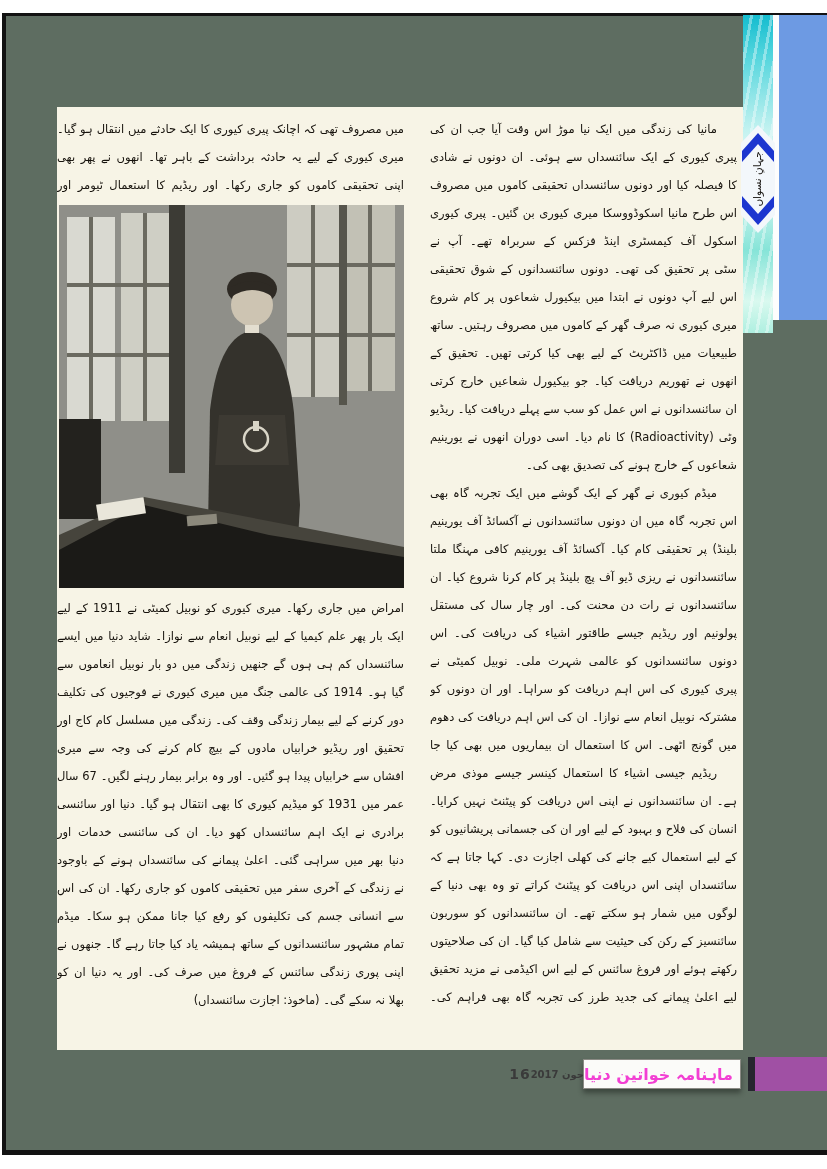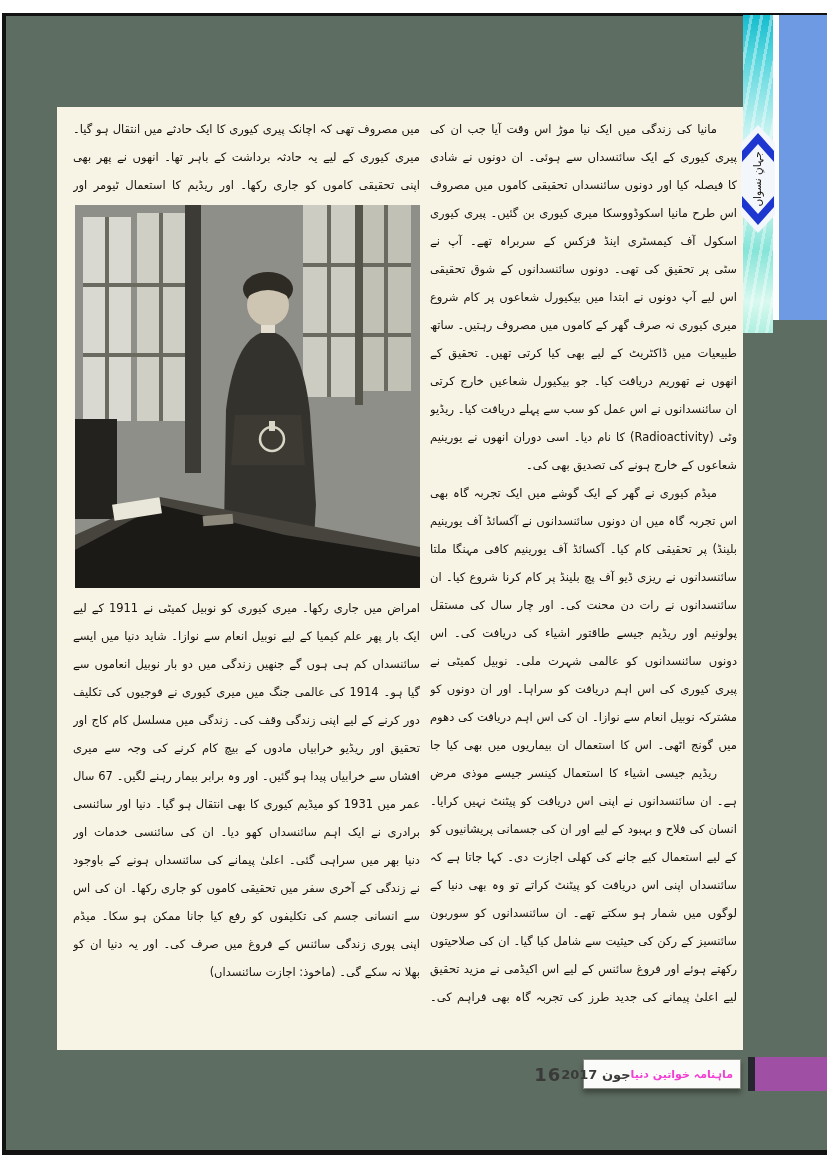--- a/index.html
+++ b/index.html
@@ -6,41 +6,41 @@
   .canvas{position:relative;width:827px;height:1169px;background:#ffffff;overflow:hidden;
           font-family:"DejaVu Sans",sans-serif;}
   
   .frame{position:absolute;left:2px;top:13px;width:825px;height:1142px;background:#5e6d61;
          border-left:4px solid #121212;border-top:3px solid #121212;border-bottom:5px solid #121212;
          box-sizing:border-box;}
   
   .page{position:absolute;left:57px;top:107px;width:686px;height:943px;background:#f7f4e6;}
   .col{position:absolute;top:8px;direction:rtl;}
   .col-right{right:6px;width:307px;}
-  .col-left{left:16px;width:347px;}
+  .col-left{left:0;width:347px;}
   .line{height:28px;line-height:28px;font-size:11.5px;color:#17130d;
         text-align:justify;text-align-last:justify;overflow:hidden;white-space:normal;}
   .line.indent{padding-right:20px;}
   .line.pend{text-align-last:right;}
   .photo{display:block;width:345px;height:383px;margin:6px 0;}
   
   .teal-strip{position:absolute;left:743px;top:15px;width:30px;height:318px;
       background-image:
         repeating-linear-gradient(100deg, rgba(255,255,255,0) 0 7px, rgba(255,255,255,.38) 7px 10px),
         linear-gradient(180deg,#14bccf 0%,#4fd4dc 12%,#c2f2f0 36%,#f0fcf9 50%,#86e4d8 74%,#d9f9ef 90%,#aeefe0 100%);}
   .white-gap{position:absolute;left:773px;top:15px;width:6px;height:305px;background:#fdfdfd;}
   .blue-strip{position:absolute;left:779px;top:15px;width:48px;height:305px;background:#6d9ae3;}
   .ornament{position:absolute;left:739px;top:124px;width:38px;height:110px;}
   
   .footer-bar{position:absolute;left:583px;top:1059px;width:158px;height:30px;background:#fbfbf9;
       border:1px solid #8a8a84;box-sizing:border-box;box-shadow:0 4px 5px rgba(20,25,20,.45);
       display:flex;direction:rtl;align-items:center;justify-content:space-between;padding:0 7px;}
-  .mag{color:#f23fd3;font-size:11px;font-weight:bold;white-space:nowrap;}
-  .issue{color:#3a3a3a;font-size:13px;font-weight:bold;white-space:nowrap;direction:rtl;}
-  .pnum{color:#3a3a3a;font-size:18px;font-weight:bold;letter-spacing:1px;}
+  .mag{color:#f23fd3;font-size:16px;font-weight:bold;white-space:nowrap;}
+  .issue{color:#3a3a3a;font-size:10px;font-weight:bold;white-space:nowrap;direction:rtl;}
+  .pnum{color:#3a3a3a;font-size:14px;font-weight:bold;letter-spacing:1px;}
   .purple-block{position:absolute;left:748px;top:1057px;width:79px;height:34px;background:#a050a4;
       border-left:7px solid #26262e;box-sizing:border-box;}
 </style>
 </head>
 <body>
 
 <div class="canvas">
 
   <div class="frame"></div>
 
@@ -117,28 +117,29 @@
         <polygon points="0,383 0,345 85,300 210,330 345,352 345,383" fill="#1b1a17"></polygon>
         <rect x="38" y="296" width="48" height="16" fill="#e9e6da" transform="rotate(-9 62 304)"></rect>
         <rect x="128" y="310" width="30" height="10" fill="#8c897c" transform="rotate(-5 143 315)"></rect>
       </svg>
 
       <div id="left-bottom">
           <div class="line">امراض میں جاری رکھا۔ میری کیوری کو نوبیل کمیٹی نے 1911 کے لیے</div>
           <div class="line">ایک بار پھر علم کیمیا کے لیے نوبیل انعام سے نوازا۔ شاید دنیا میں ایسے</div>
           <div class="line">سائنسداں کم ہی ہوں گے جنھیں زندگی میں دو بار نوبیل انعاموں سے نوازا</div>
           <div class="line">گیا ہو۔ 1914 کی عالمی جنگ میں میری کیوری نے فوجیوں کی تکلیف کو</div>
-          <div class="line">دور کرنے کے لیے اپنی زندگی وقف کی۔ زندگی میں مسلسل کام کاج اور</div>
+          <div class="line">دور کرنے کے لیے بیمار زندگی وقف کی۔ زندگی میں مسلسل کام کاج اور</div>
           <div class="line">تحقیق اور ریڈیو خرابیاں مادوں کے بیچ کام کرنے کی وجہ سے میری کیوری</div>
           <div class="line">افشاں سے خرابیاں پیدا ہو گئیں۔ اور وہ برابر بیمار رہنے لگیں۔ 67 سال کی</div>
           <div class="line">عمر میں 1931 کو میڈیم کیوری کا بھی انتقال ہو گیا۔ دنیا اور سائنسی</div>
           <div class="line">برادری نے ایک اہم سائنسداں کھو دیا۔ ان کی سائنسی خدمات اور تحقیق</div>
           <div class="line">دنیا بھر میں سراہی گئی۔ اعلیٰ پیمانے کی سائنسداں ہونے کے باوجود انھوں</div>
           <div class="line">نے زندگی کے آخری سفر میں تحقیقی کاموں کو جاری رکھا۔ ان کی اس تحقیق</div>
           <div class="line">سے انسانی جسم کی تکلیفوں کو رفع کیا جانا ممکن ہو سکا۔ میڈم کیوری کا نام</div>
+          <div class="line">تمام مشہور سائنسدانوں کے ساتھ ہمیشہ یاد کیا جاتا رہے گا۔ جنھوں نے</div>
           <div class="line">اپنی پوری زندگی سائنس کے فروغ میں صرف کی۔ اور یہ دنیا ان کو کبھی بھی</div>
           <div class="line pend">بھلا نہ سکے گی۔ (ماخوذ: اجازت سائنسداں)</div>
         </div>
     </div>
   </div>
 
   <div class="teal-strip"></div>
   <div class="white-gap"></div>
   <div class="blue-strip"></div>
 

